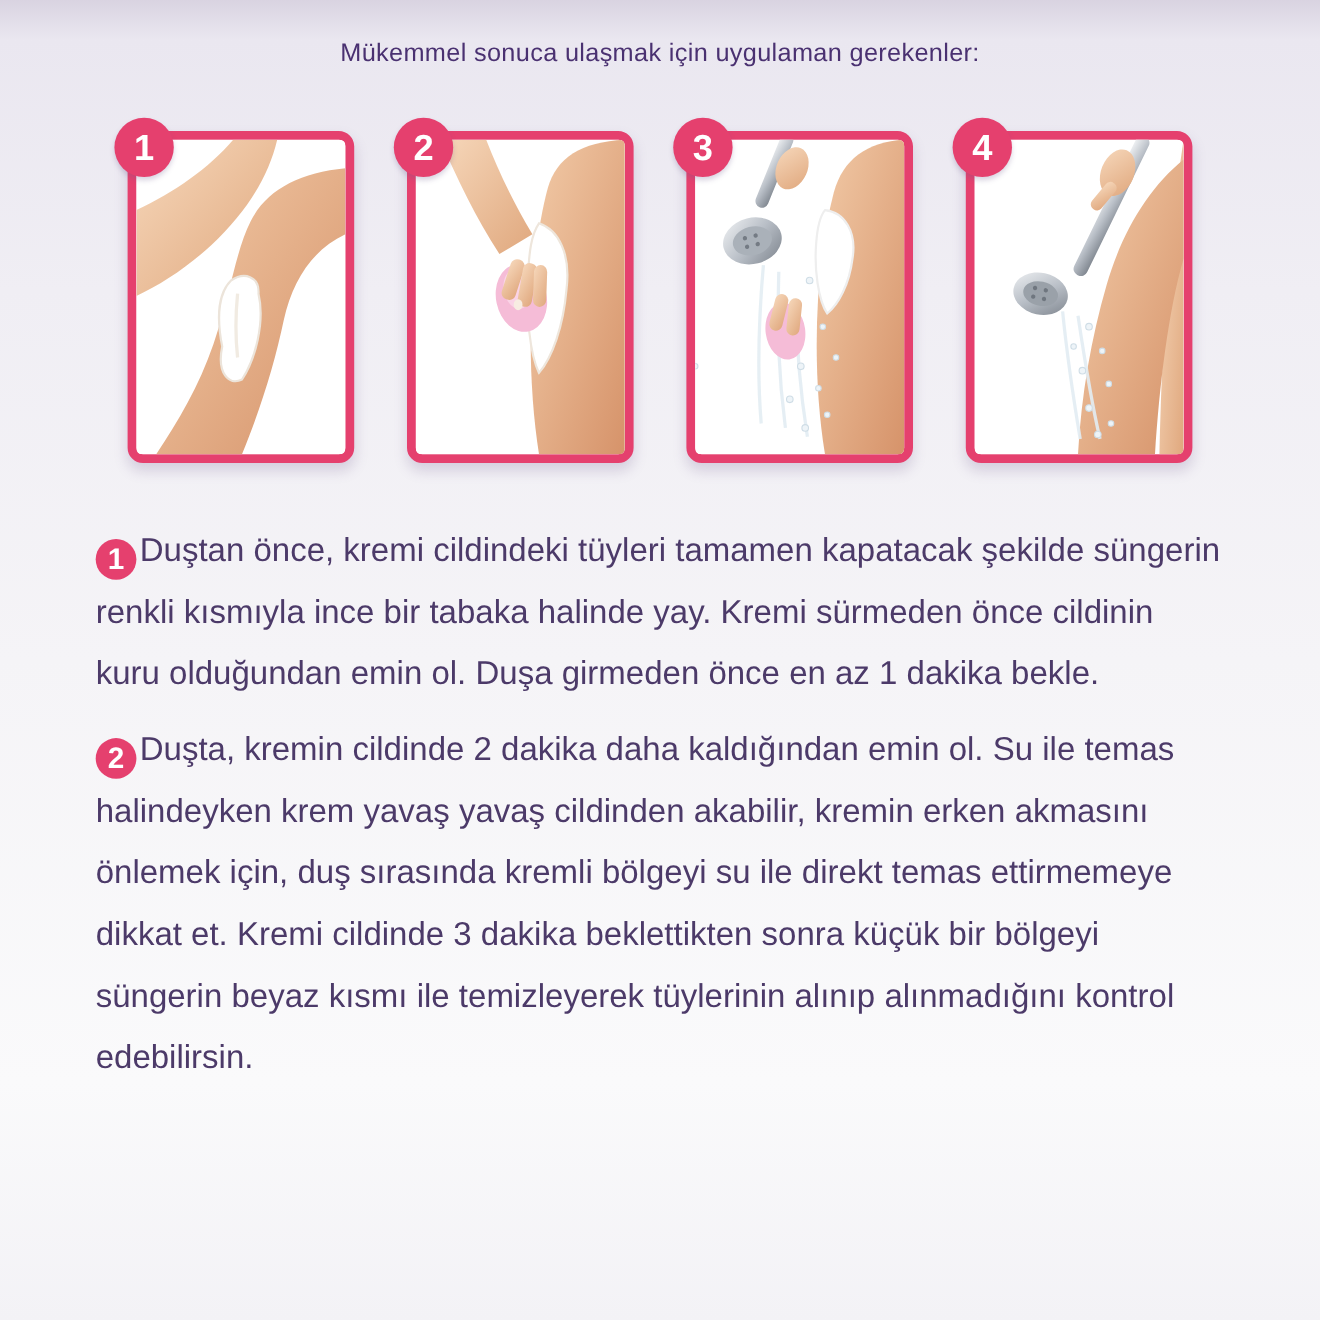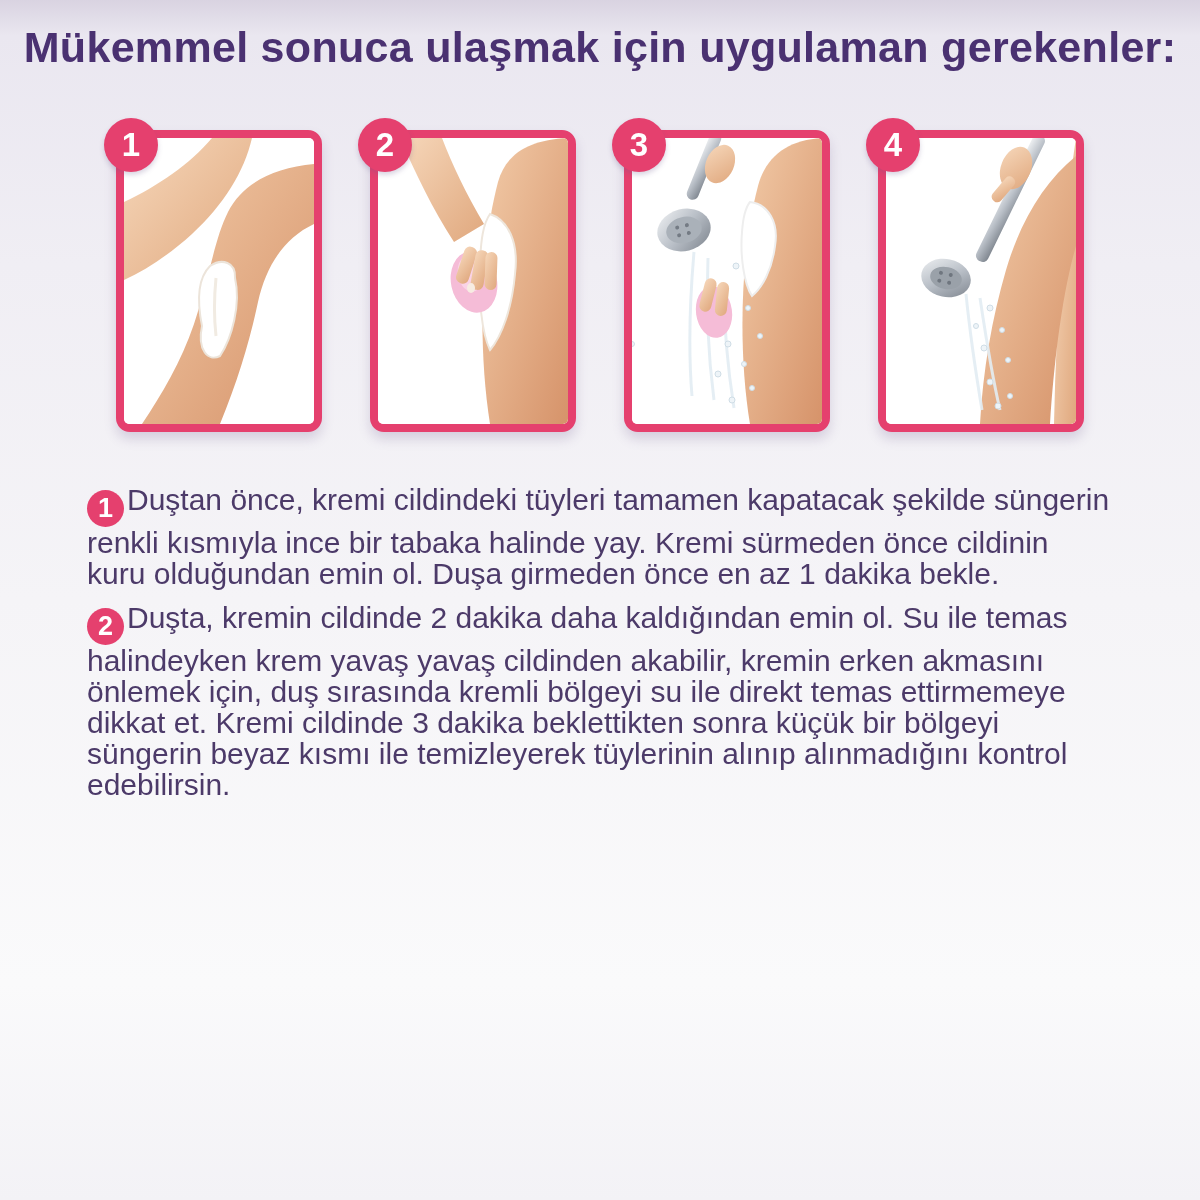--- a/index.html
+++ b/index.html
@@ -5,23 +5,23 @@
   html,body{margin:0;padding:0;}
   body{
     width:1200px;height:1200px;overflow:hidden;
     font-family:"Liberation Sans", sans-serif;
   }
   .canvas{
     width:1200px;height:1200px;
     background:linear-gradient(180deg,#d9d3e1 0%,#eae7f0 3%,#f0eef4 22%,#f5f4f7 50%,#fafafb 82%,#f3f2f6 100%);
   }
   .title{
-    margin:0;padding-top:23px;
+    margin:0;padding-top:34px;
     text-align:center;
-    font-size:43px;font-weight:bold;
+    font-size:23px;font-weight:normal;
     letter-spacing:0.3px;
     color:#4a3171;
   }
   .cards{
     margin-top:58px;
     display:flex;justify-content:center;gap:48px;
   }
   .card{
     position:relative;
     width:190px;height:286px;
@@ -36,21 +36,21 @@
     width:54px;height:54px;border-radius:50%;
     background:#e5406e;color:#ffffff;
     font-size:33px;font-weight:bold;
     display:flex;align-items:center;justify-content:center;
     box-shadow:0 3px 5px rgba(108,86,140,0.25);
   }
   .steps{
     width:1026px;
     margin:52px auto 0;
     color:#4c3a69;
-    font-size:30px;line-height:31px;
+    font-size:30px;line-height:56px;
   }
   .step{margin:0 0 13px 0;}
   .step b{font-weight:bold;}
   .ibadge{
     display:inline-flex;
     width:37px;height:37px;border-radius:50%;
     background:#e5406e;color:#ffffff;
     font-size:27px;font-weight:bold;
     align-items:center;justify-content:center;
     vertical-align:-7px;margin-right:3px;

